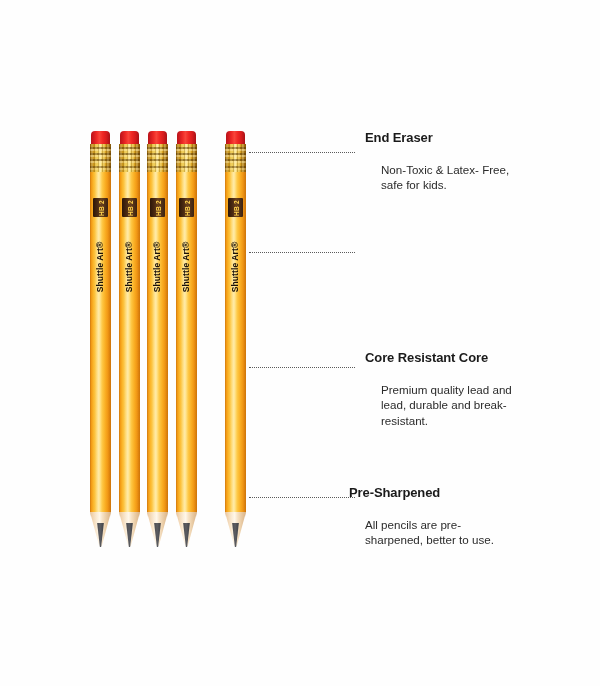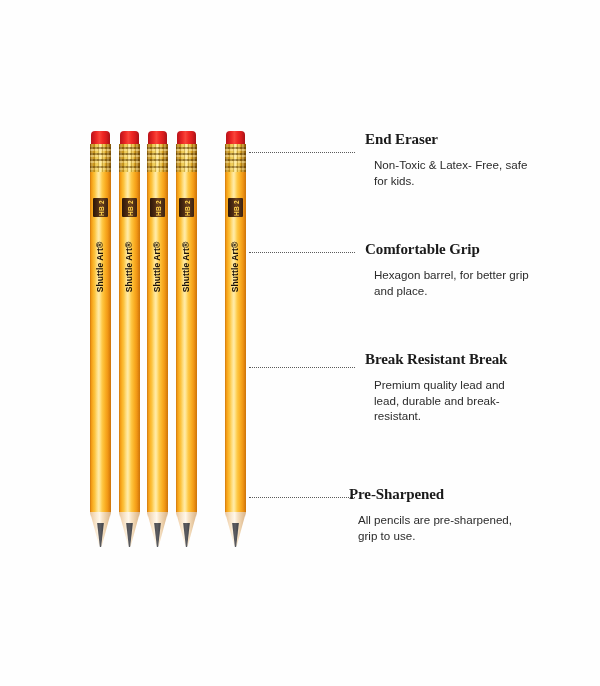--- a/index.html
+++ b/index.html
@@ -141,29 +141,29 @@
   
   .leader{
     position:absolute;height:0;
     border-top:1.6px dotted #5b5b5b;
   }
 
   
   .callout{position:absolute;width:175px;}
   .callout h3{
     margin:0 0 3px 0;
-    font-size:15px;
+    font-size:13px;
     font-weight:bold;
     color:#1a1a1a;
     line-height:1.14;
     letter-spacing:-0.1px;
-    font-family:Liberation Serif, serif;
+    font-family:Liberation Sans, sans-serif;
   }
   .callout p{
-    margin:9px;
+    margin:16px;
     font-size:11.6px;
     color:#2b2b2b;
     line-height:1.34;
     font-family:"Liberation Sans", sans-serif;
   }
 </style>
 </head>
 <body>
 
 <div id="stage">
@@ -246,28 +246,24 @@
       <div class="leader" style="left: 249px; top: 252px; width: 106px;"></div>
       <div class="leader" style="left: 249px; top: 367px; width: 106px;"></div>
       <div class="leader" style="left: 249px; top: 497px; width: 106px;"></div>
     </div>
 
   <div class="callout" style="left:365px; top:131px;">
     <h3>End Eraser</h3>
     <p>Non-Toxic &amp; Latex- Free, safe for kids.</p>
   </div>
 
-  <div class="callout" style="left:365px; top:241px;">
-    <h3>Comfortable Grip</h3>
-    <p>Hexagon barrel, for better grip and place.</p>
-  </div>
 
   <div class="callout" style="left:365px; top:351px;">
-    <h3>Break Resistant Break</h3>
+    <h3>Core Resistant Core</h3>
     <p>Premium quality lead and lead, durable and break-resistant.</p>
   </div>
 
   <div class="callout" style="left:349px; top:486px;">
     <h3>Pre-Sharpened</h3>
-    <p>All pencils are pre-sharpened, grip to use.</p>
+    <p>All pencils are pre-sharpened, better to use.</p>
   </div>
 
 </div>
 
 </body></html>

